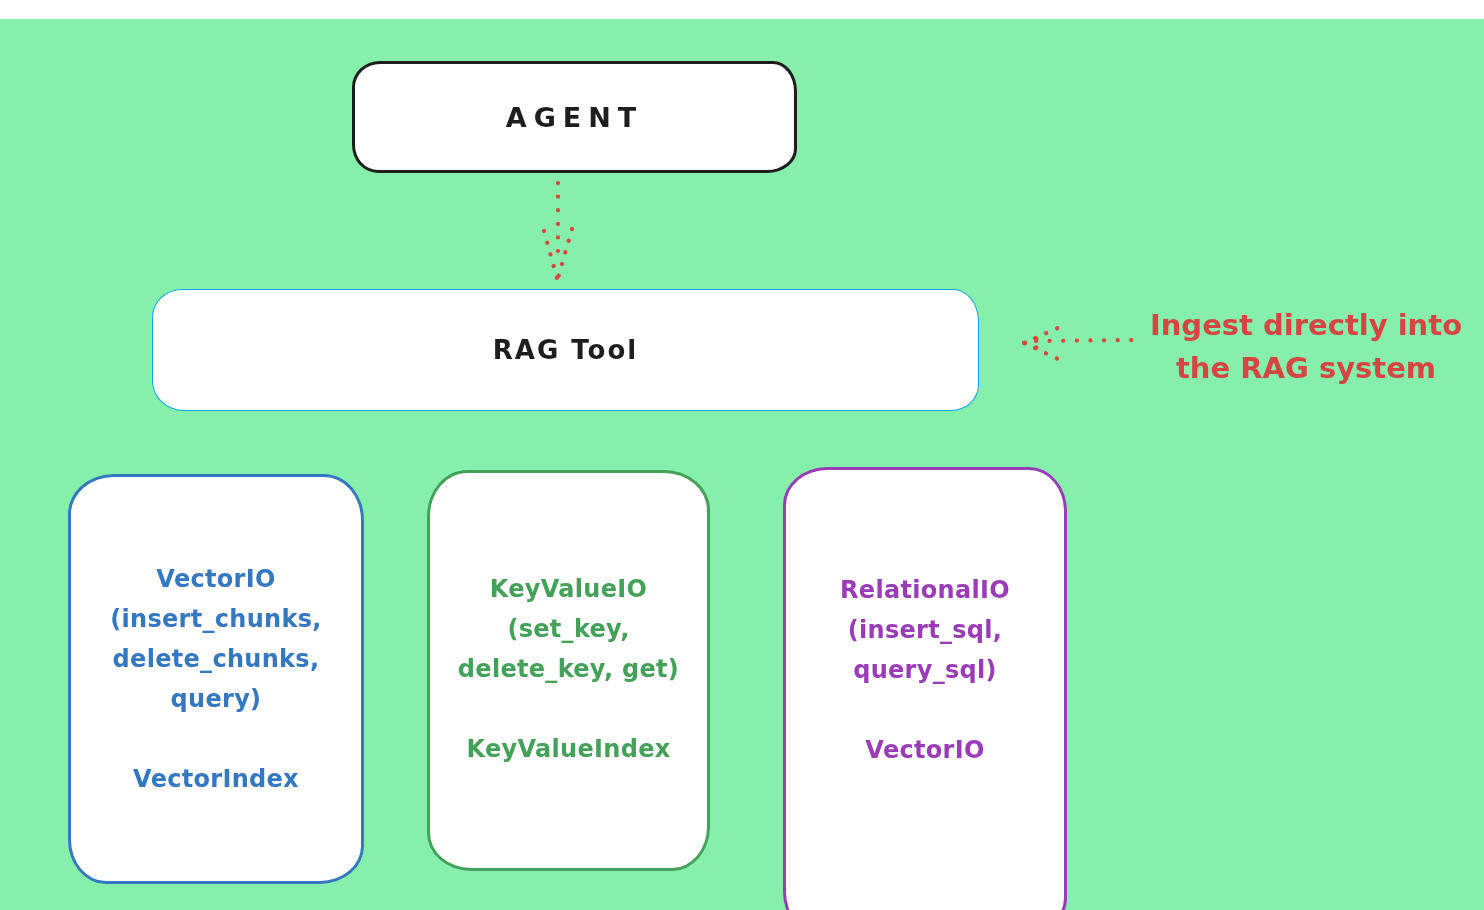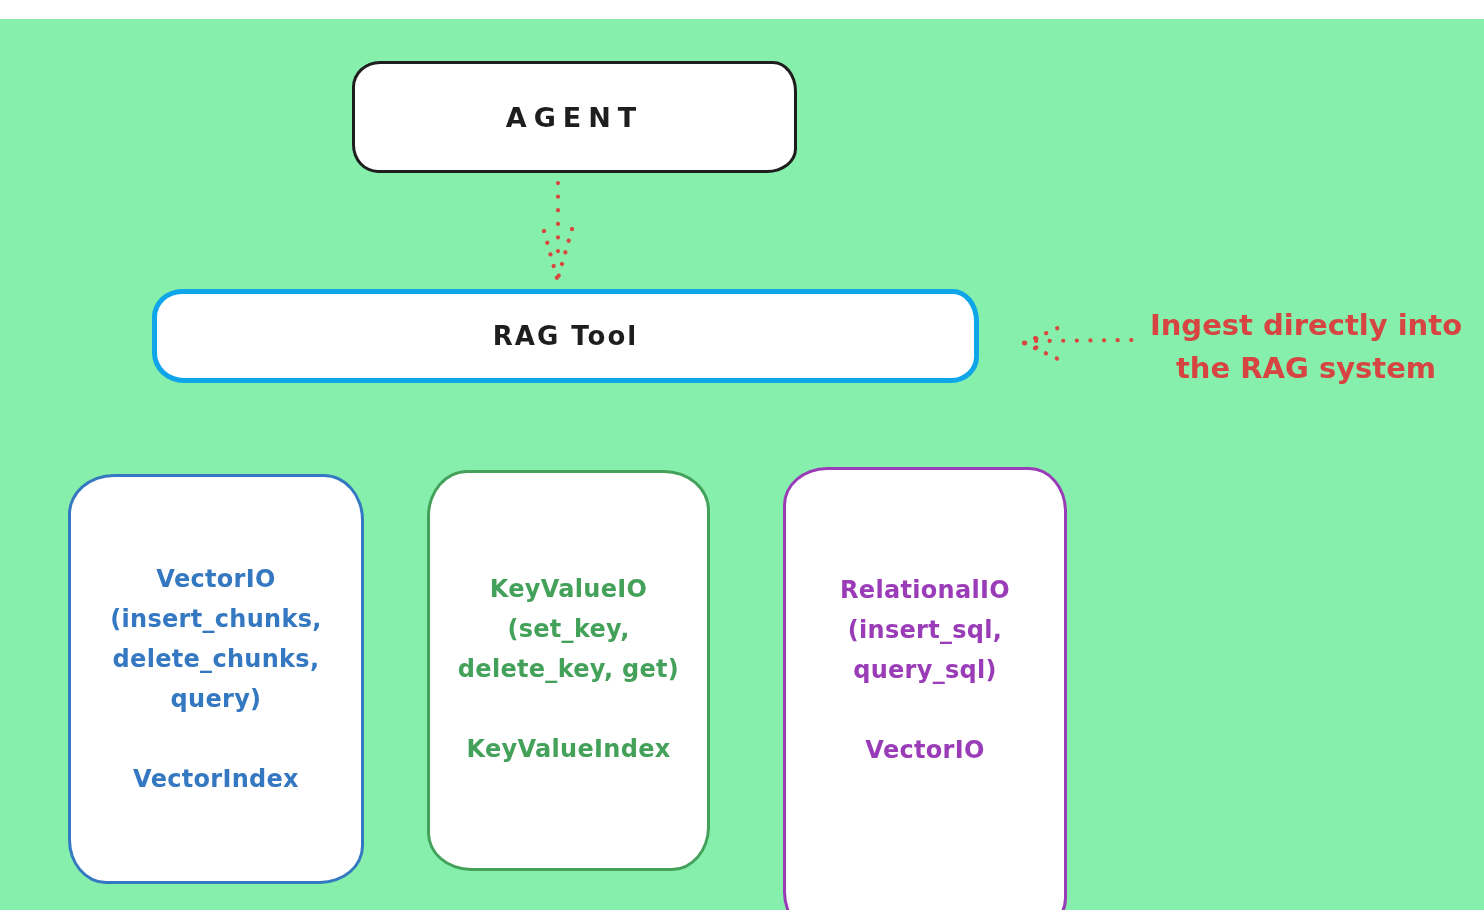--- a/index.html
+++ b/index.html
@@ -24,22 +24,22 @@
     align-items: center;
     justify-content: center;
   }
   
   .node.agent {
     left: 352px; top: 42px; width: 445px; height: 112px;
     border: 3px solid #1e1e1e;
     border-radius: 28px 24px 30px 26px / 26px 30px 24px 28px;
   }
   .node.rag {
-    left: 152px; top: 270px; width: 827px; height: 94px;
-    border: 5px solid #0ea5e9;
+    left: 152px; top: 270px; width: 827px; height: 122px;
+    border: 1px solid #0ea5e9;
     border-radius: 30px 26px 28px 32px / 28px 32px 26px 30px;
   }
   .node-label {
     color: #1e1e1e;
     font-weight: bold;
     font-size: 27px;
   }
   .node.agent .node-label { letter-spacing: 7px; }
   .node.rag .node-label { letter-spacing: 2px; font-size: 26px; }
 

